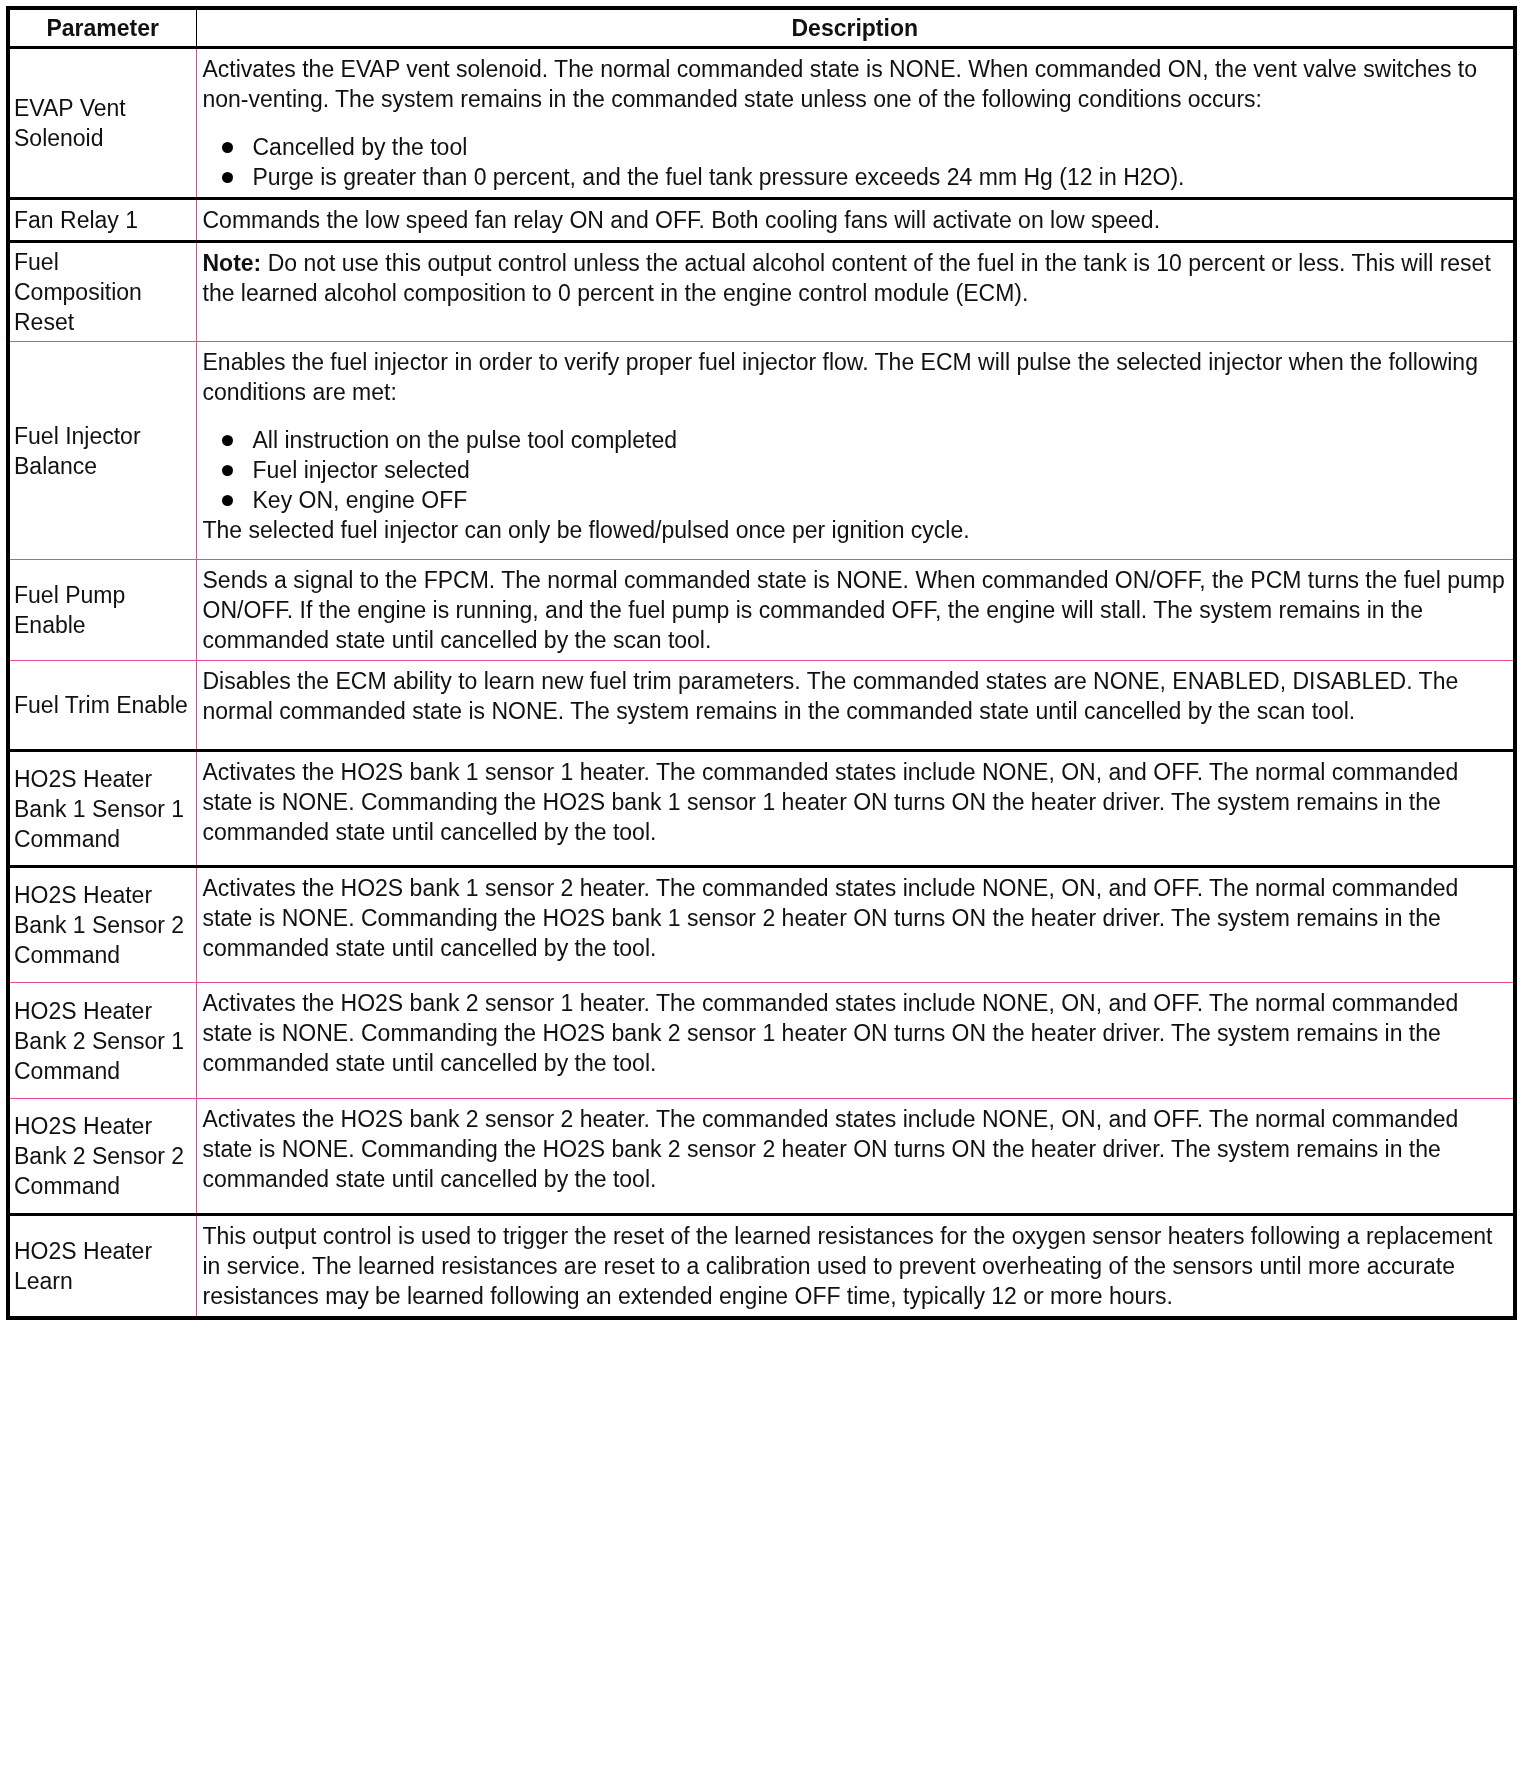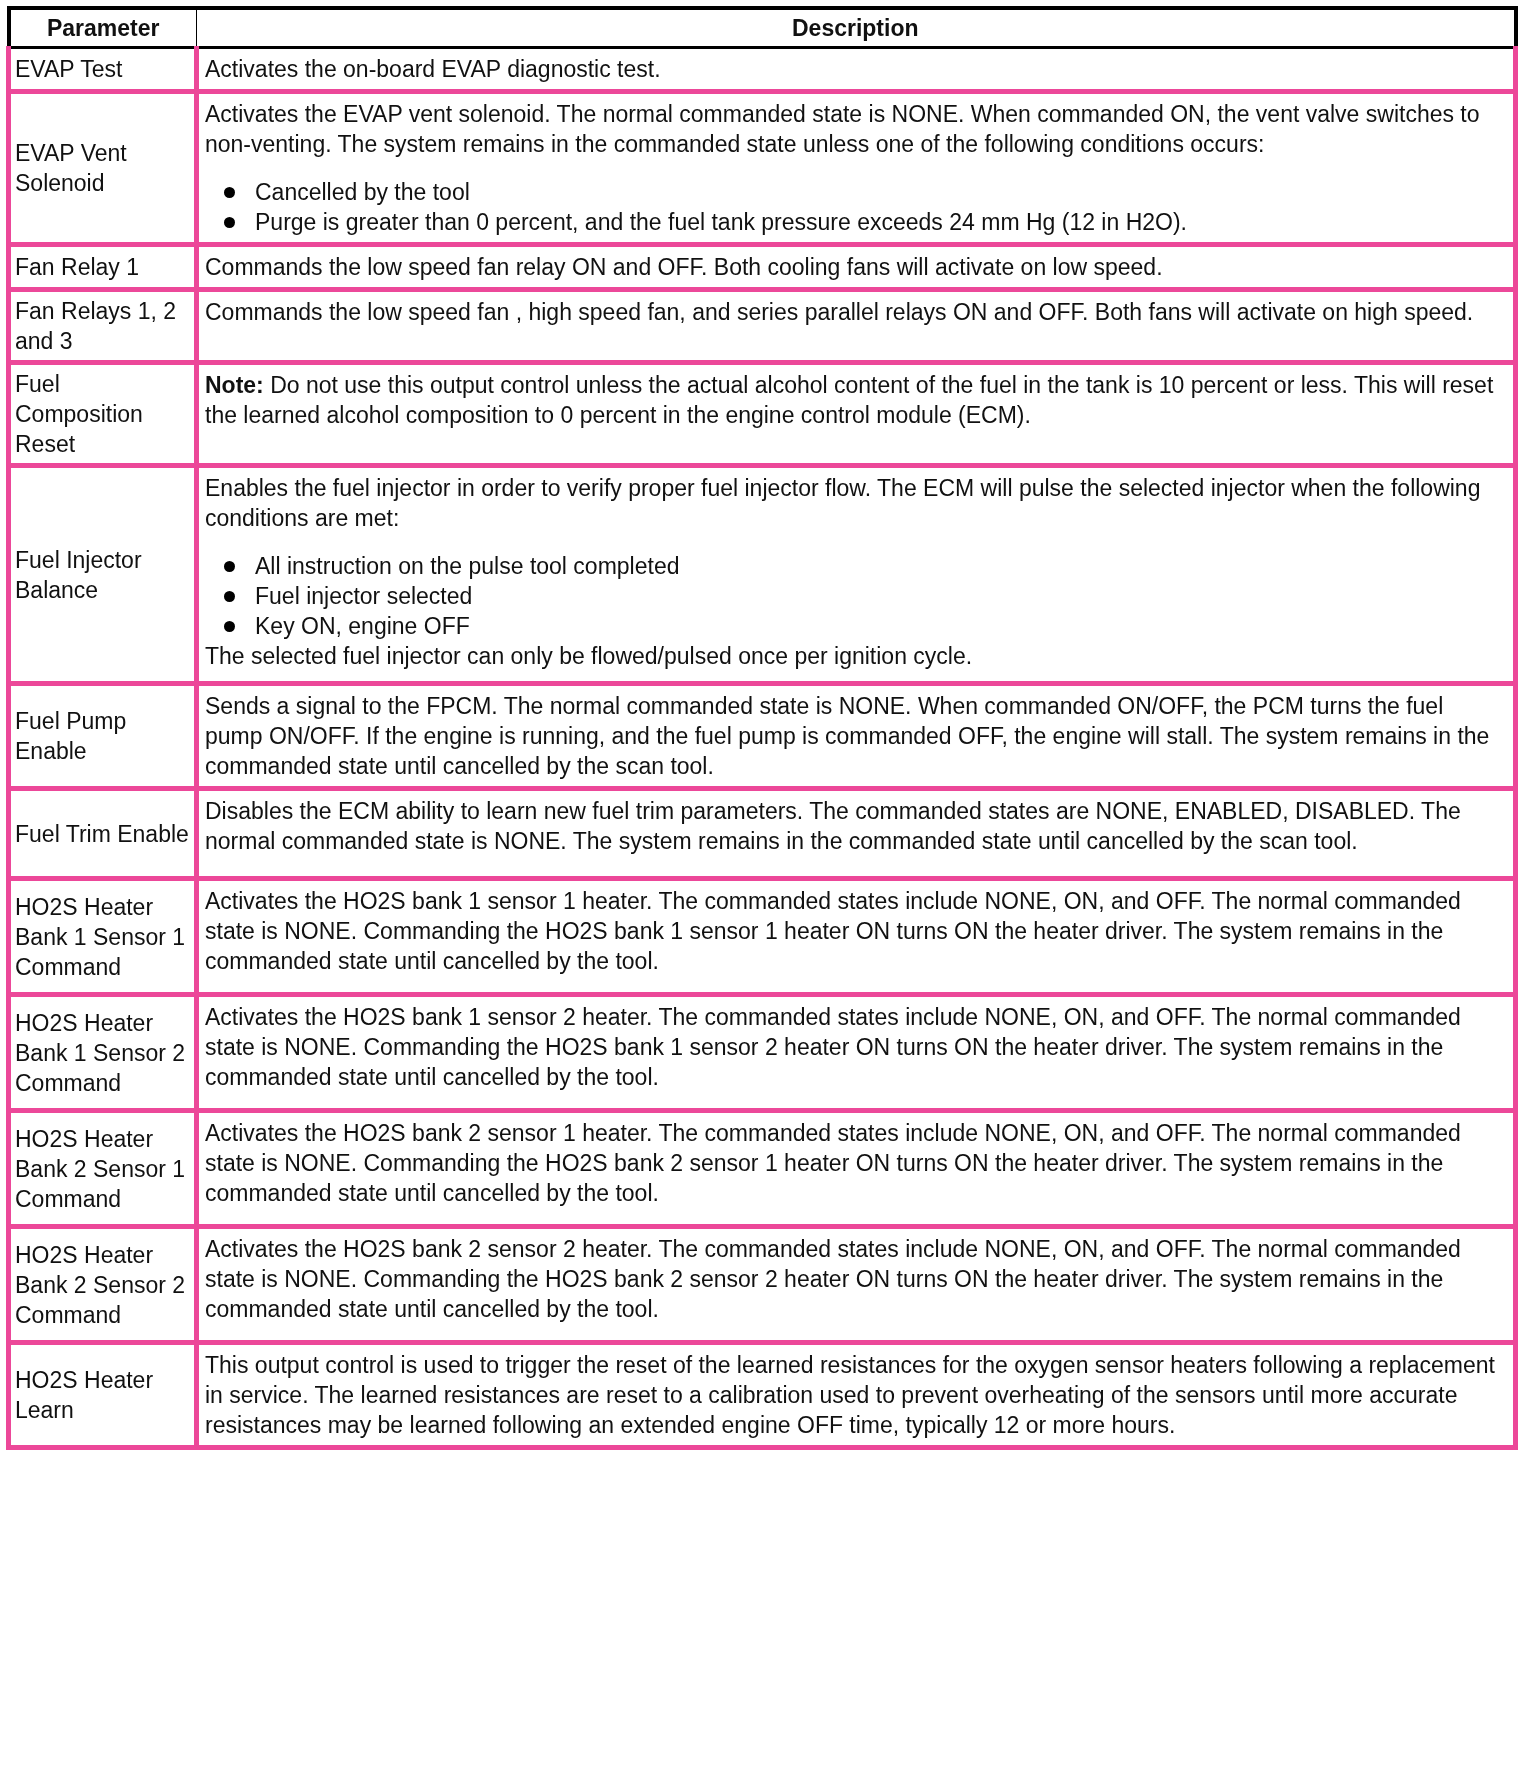--- a/index.html
+++ b/index.html
@@ -20,21 +20,21 @@
   .doc-table th {
     font-weight: bold;
     text-align: center;
     height: 36px;
     padding: 0 4px;
     border: 1px solid #000;
     border-bottom: 3px solid #000;
     font-size: 23px;
   }
   .doc-table td {
-    border: 5px solid #ec4899;
+    border: 1px solid #ec4899;
     vertical-align: middle;
     padding: 4px 4px 4px 4px;
   }
   .doc-table tr.thick td { border-top: 3px solid #000; }
   .doc-table td.param { padding-left: 4px; }
   .doc-table td.desc { vertical-align: top; padding: 5px 6px 5px 6px; }
   .desc p { margin: 0; }
   .desc ul { list-style: none; margin: 18px 0 0 0; padding: 0; }
   .desc ul li { position: relative; padding-left: 50px; }
   .desc ul li .bullet {
@@ -53,51 +53,39 @@
       <col class="c2">
     </colgroup>
   <thead>
     <tr>
       <th>Parameter</th>
       <th>Description</th>
     </tr>
   </thead>
   <tbody>
 
-    <tr class="thick" style="height:38px">
-      <td class="param">EVAP Test</td>
-      <td class="desc">
-          <p>Activates the on-board EVAP diagnostic test.</p>
-        </td>
-    </tr>
 
     <tr style="height:142px">
       <td class="param">EVAP Vent Solenoid</td>
       <td class="desc">
         <p>Activates the EVAP vent solenoid. The normal commanded state is NONE. When commanded ON, the vent valve switches to non-venting. The system remains in the commanded state unless one of the following conditions occurs:</p>
         <ul>
           <li><span class="bullet"></span><span>Cancelled by the tool</span></li>
           <li><span class="bullet"></span><span>Purge is greater than 0 percent, and the fuel tank pressure exceeds 24 mm Hg (12 in H2O).</span></li>
         </ul>
       </td>
     </tr>
 
     <tr class="thick" style="height:38px">
       <td class="param">Fan Relay 1</td>
       <td class="desc">
           <p>Commands the low speed fan relay ON and OFF. Both cooling fans will activate on low speed.</p>
         </td>
     </tr>
 
-    <tr class="thick" style="height:64px">
-      <td class="param">Fan Relays 1, 2 and 3</td>
-      <td class="desc">
-          <p>Commands the low speed fan , high speed fan, and series parallel relays ON and OFF. Both fans will activate on high speed.</p>
-        </td>
-    </tr>
 
 
     <tr class="thick" style="height:92px">
       <td class="param">Fuel Composition Reset</td>
       <td class="desc">
         <p><span class="note-label">Note:</span><span> Do not use this output control unless the actual alcohol content of the fuel in the tank is 10 percent or less. This will reset the learned alcohol composition to 0 percent in the engine control module (ECM).</span></p>
       </td>
     </tr>
 
     <tr style="height:218px">

